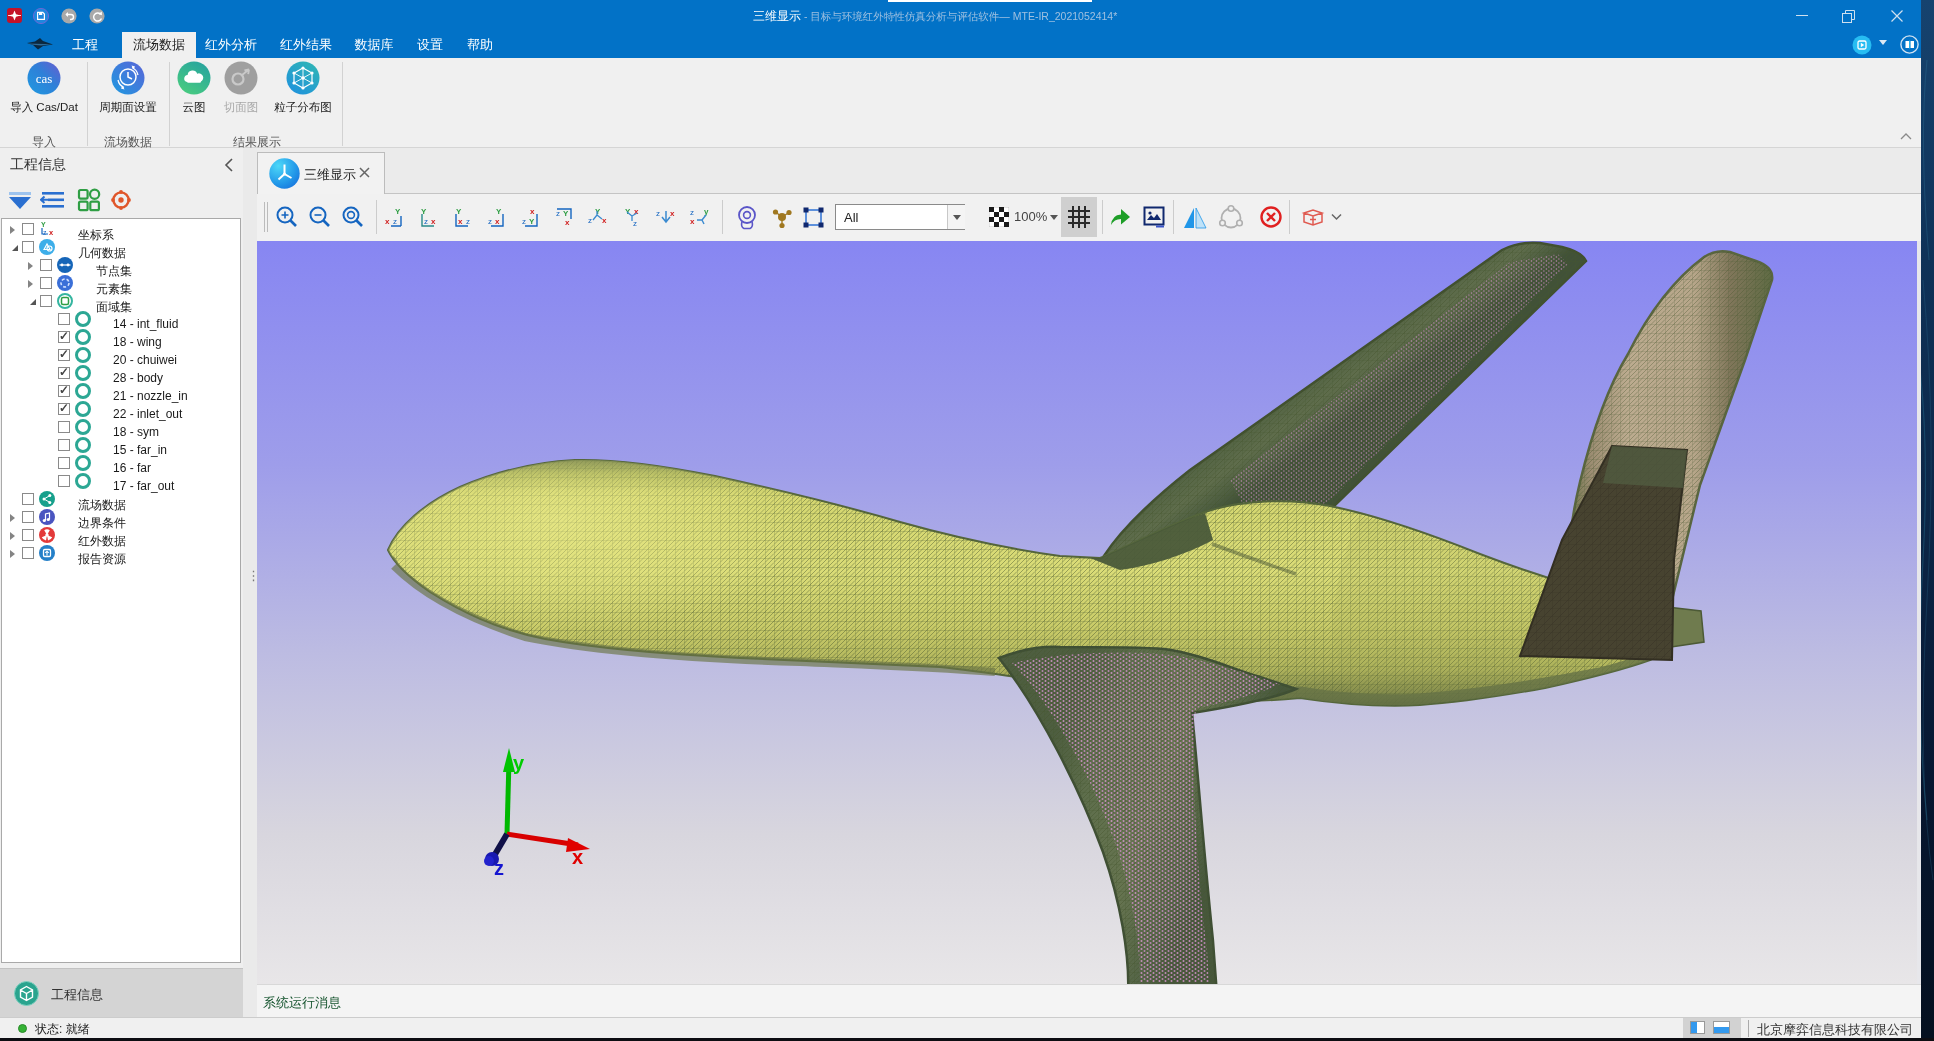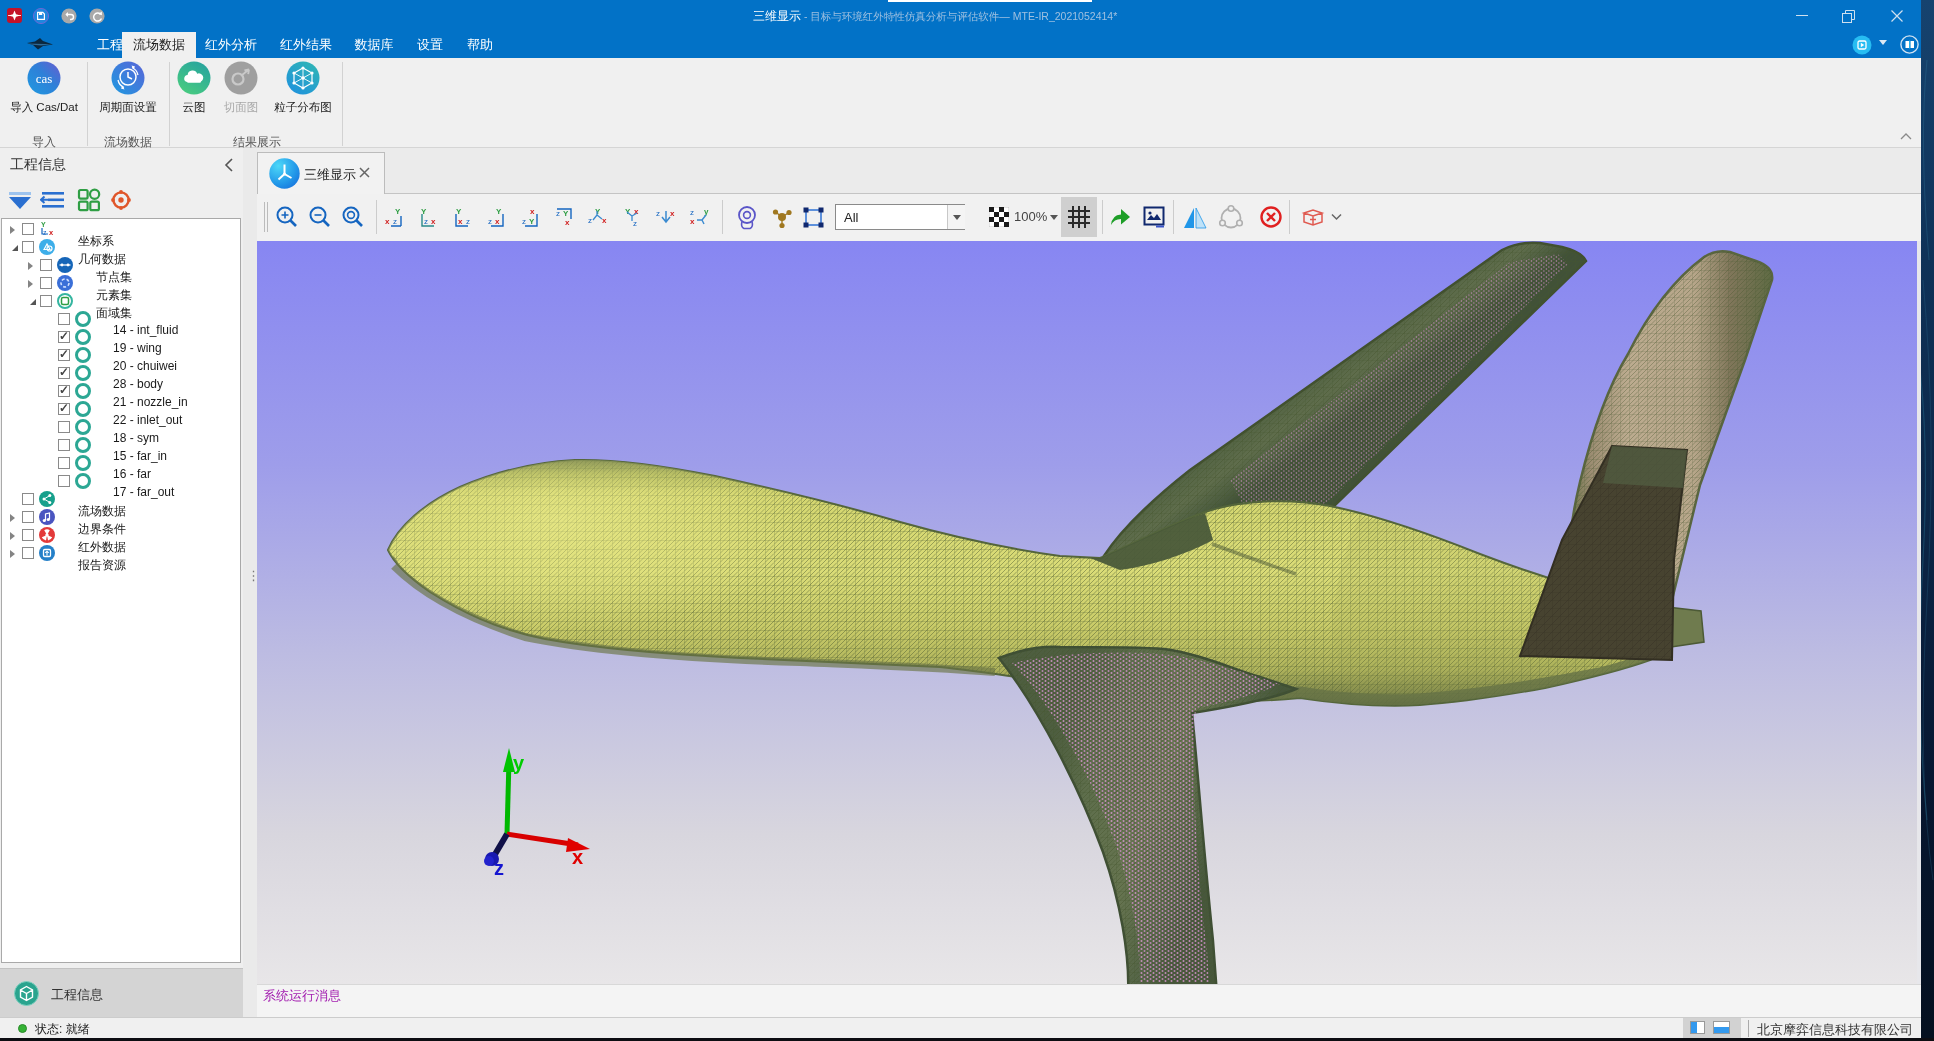--- a/index.html
+++ b/index.html
@@ -25,21 +25,21 @@
 #leftpanel { left:0; top:148px; width:243px; height:820px; background:#efefef; }
 #panelhead { position:absolute; left:10px; top:8px; font-size:14px; color:#333; }
 #treebox { position:absolute; left:1px; top:70px; width:240px; height:745px; background:#fff; border:1px solid #a9a9a9; overflow:hidden; }
 .trow { position:absolute; height:18px; font-size:12px; color:#1a1a1a; white-space:nowrap; }
 .cb { position:absolute; width:12px; height:12px; border:1px solid #8a8a8a; background:#fff; top:2px; }
 .cb.checked::after { content:"\2713"; position:absolute; left:0px; top:-3px; font-size:12px; color:#444; font-weight:bold; }
 .exp { position:absolute; top:5px; width:0; height:0; }
 .exp.col { border-left:5px solid #848484; border-top:4px solid transparent; border-bottom:4px solid transparent; }
 .exp.open { border-left:6px solid transparent; border-right:6px solid #555; border-top:6px solid transparent; margin-top:1px; }
 .ticon { position:absolute; top:0px; width:16px; height:16px; }
-.tlabel { position:absolute; top:12px; }
+.tlabel { position:absolute; top:6px; }
 .ring { position:absolute; top:0; width:16px; height:16px; border-radius:50%; border:3px solid #2ca794; background:#fff; }
 
 #leftbottom { left:0; top:968px; width:243px; height:49px; background:#d4d4d4; border-top:1px solid #c2c2c2; }
 #splitter { left:243px; top:148px; width:14px; height:869px; background:#eaeaea; }
 
 
 #tabbar { left:257px; top:148px; width:1664px; height:46px; background:#ebebeb; border-bottom:1px solid #c4c4c4; }
 #vtab { position:absolute; left:0px; top:4px; width:128px; height:42px; background:#f2f2f2; border:1px solid #bcbcbc; border-bottom:none; }
 #toolbar { left:257px; top:194px; width:1664px; height:47px; background:#f1f1f1; }
 .tsep { position:absolute; top:6px; width:1px; height:34px; background:#cccccc; }
@@ -92,21 +92,21 @@
     <svg class="abs" style="left:1891px;top:10px" width="12" height="12">
       <path d="M0.5 0.5 L11.5 11.5 M11.5 0.5 L0.5 11.5" stroke="#cfe0ef" stroke-width="1.2"></path>
     </svg>
   </div>
   <div id="menurow" class="abs">
 
     <svg class="abs" style="left:25px;top:3px" width="31" height="18" viewBox="0 0 31 18">
       <path d="M2 8 L10 6.5 L15 3 L18 6 L28 9.5 L18 11 L13 14.5 L8 10 Z" fill="#0a2840"></path>
       <path d="M3 8.5 L27 9.2 L16 10.5 L8 9.8 Z" fill="#2e6a96"></path>
     </svg>
-    <div class="mtab" style="left:72px;width:51px;text-align:right">工程</div>
+    <div class="mtab" style="left:72px;width:51px;text-align:left">工程</div>
     <div class="mtab active" style="left:122px;width:74px">流场数据</div>
     <div class="mtab" style="left:191px;width:80px;text-align:center">红外分析</div>
     <div class="mtab" style="left:266px;width:80px;text-align:center">红外结果</div>
     <div class="mtab" style="left:344px;width:60px;text-align:center">数据库</div>
     <div class="mtab" style="left:403px;width:54px;text-align:center">设置</div>
     <div class="mtab" style="left:453px;width:54px;text-align:center">帮助</div>
 
     <svg class="abs" style="left:1852px;top:3px" width="20" height="20">
       <circle cx="10" cy="10" r="9.5" fill="#27bdf2"></circle>
       <rect x="6" y="6" width="8" height="8" rx="1.5" fill="none" stroke="#fff" stroke-width="1.3"></rect>
@@ -291,21 +291,21 @@
         <div class="tlabel" style="left:94px">面域集</div>
       </div>
       <div class="trow" style="left:0;top:92px;width:238px">
           <div class="cb" style="left:56px"></div>
           <div class="ring" style="left:73px"></div>
           <div class="tlabel" style="left:111px">14 - int_fluid</div>
         </div>
       <div class="trow" style="left:0;top:110px;width:238px">
           <div class="cb checked" style="left:56px"></div>
           <div class="ring" style="left:73px"></div>
-          <div class="tlabel" style="left:111px">19 - wing</div>
+          <div class="tlabel" style="left:111px">18 - wing</div>
         </div>
       <div class="trow" style="left:0;top:128px;width:238px">
           <div class="cb checked" style="left:56px"></div>
           <div class="ring" style="left:73px"></div>
           <div class="tlabel" style="left:111px">20 - chuiwei</div>
         </div>
       <div class="trow" style="left:0;top:146px;width:238px">
           <div class="cb checked" style="left:56px"></div>
           <div class="ring" style="left:73px"></div>
           <div class="tlabel" style="left:111px">28 - body</div>
@@ -708,21 +708,21 @@
         <circle cx="492" cy="859" r="7" fill="#1818b0"></circle>
         <circle cx="489" cy="861" r="5" fill="#2222cc"></circle>
         <text x="513" y="770" font-size="20" font-weight="bold" fill="#00cc00">y</text>
         <text x="572" y="864" font-size="20" font-weight="bold" fill="#e00000">x</text>
         <text x="494" y="875" font-size="20" font-weight="bold" fill="#1515d0">z</text>
       </g>
     </svg>
   </div>
   <div class="abs" style="left:1917px;top:241px;width:4px;height:743px;background:#e7e7eb"></div>
   <div id="msgbar" class="abs">
-    <div class="abs" style="left:6px;top:2px;font-size:13px;color:#a21caf">系统运行消息</div>
+    <div class="abs" style="left:6px;top:9px;font-size:13px;color:#14532d">系统运行消息</div>
   </div>
   <div id="statusbar" class="abs">
     <div class="abs" style="left:18px;top:6px;width:9px;height:9px;border-radius:50%;background:#35b235;border:1px solid #2a8a2a"></div>
     <div class="abs" style="left:35px;top:3px;font-size:12px;color:#222">状态: 就绪</div>
     <div class="abs" style="left:1683px;top:0;width:58px;height:20px;background:#d2d2d2"></div>
     <div class="abs" style="left:1690px;top:3px;width:15px;height:13px;background:#fff;border:1px solid #999"></div>
     <div class="abs" style="left:1691px;top:4px;width:6px;height:11px;background:#3399ee"></div>
     <div class="abs" style="left:1713px;top:3px;width:17px;height:13px;background:#fff;border:1px solid #999"></div>
     <div class="abs" style="left:1714px;top:9px;width:15px;height:6px;background:#3399ee"></div>
     <div class="abs" style="left:1748px;top:2px;width:1px;height:17px;background:#aaa"></div>

